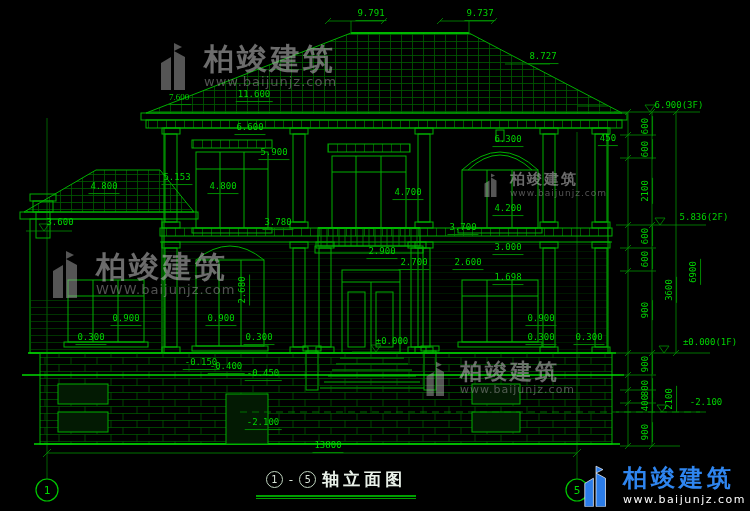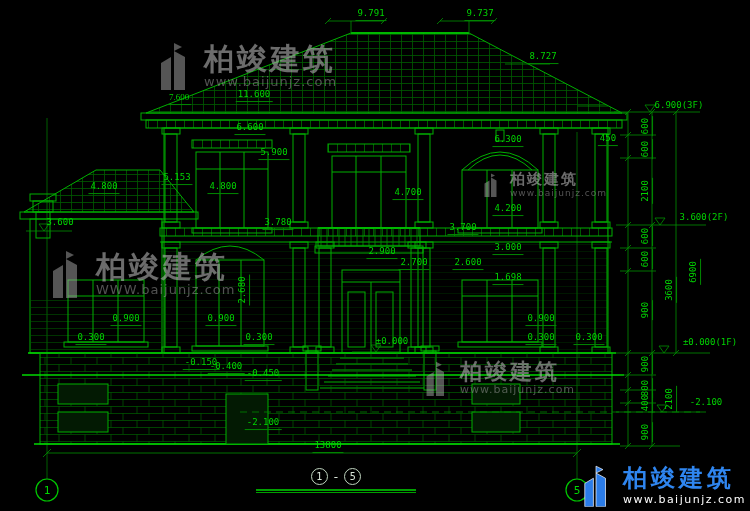--- a/index.html
+++ b/index.html
@@ -303,21 +303,21 @@
       <div class="dim-label rot" style="left: 631px; top: 259px;">600</div>
       <div class="dim-label rot" style="left: 631px; top: 310px;">900</div>
       <div class="dim-label rot" style="left: 631px; top: 364px;">900</div>
       <div class="dim-label rot" style="left: 631px; top: 388px;">800</div>
       <div class="dim-label rot" style="left: 631px; top: 403px;">400</div>
       <div class="dim-label rot" style="left: 631px; top: 432px;">900</div>
       <div class="dim-label rot" style="left: 655px; top: 290px;">3600</div>
       <div class="dim-label rot" style="left: 655px; top: 399px;">2100</div>
       <div class="dim-label rot" style="left: 679px; top: 272px;">6900</div>
       <div class="level-label" style="left: 663px; top: 106px;">6.900(3F)</div>
-      <div class="level-label" style="left: 688px; top: 218px;">3.600(2F)</div>
+      <div class="level-label" style="left: 688px; top: 218px;">5.836(2F)</div>
       <div class="level-label" style="left: 694px; top: 343px;">±0.000(1F)</div>
       <div class="level-label" style="left: 690px; top: 403px;">-2.100</div>
       <div class="level-label" style="left: 44px; top: 223px;">3.600</div>
       <div class="level-label" style="left: 376px; top: 342px;">±0.000</div>
     </div>
   <div id="wms">
       <div class="wm wm-lg" style="left: 152px; top: 42px;">
         <div class="wm-icon">
           <svg viewBox="0 0 44 48">
             <use href="#bldg"></use>
@@ -360,20 +360,21 @@
           <div class="wm-name">柏竣建筑</div>
           <div class="wm-url">www.baijunjz.com</div>
         </div>
       </div>
     </div>
 
   <div class="titleblk">
     <span class="tb-bub">1</span>
     <span class="tb-dash">-</span>
     <span class="tb-bub">5</span>
+    <span class="tb-name">轴立面图</span>
   </div>
 
   <div class="logo">
     <svg class="logo-icon" viewBox="0 0 44 48">
         <use href="#bldg"></use>
       </svg>
     <div class="logo-col">
       <div class="logo-name">柏竣建筑</div>
       <div class="logo-url">www.baijunjz.com</div>
     </div>

